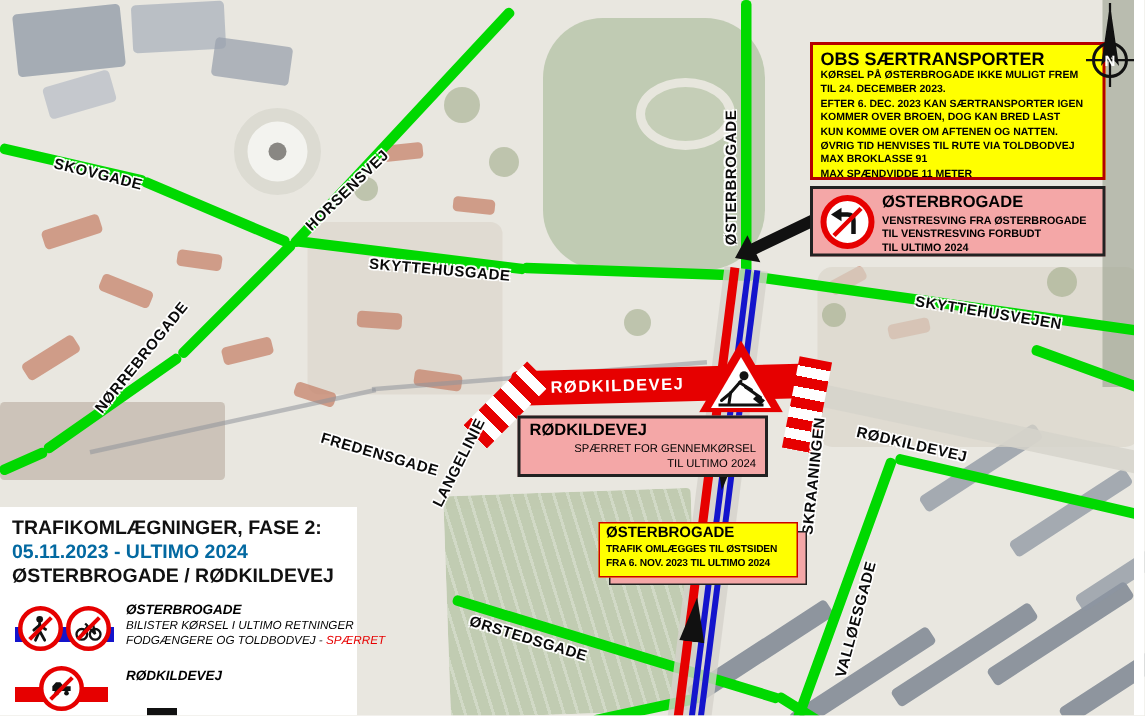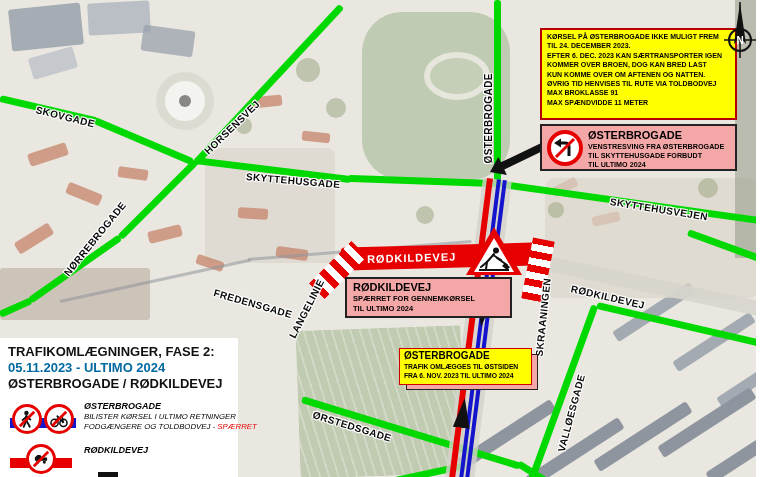--- a/index.html
+++ b/index.html
@@ -45,21 +45,21 @@
   .ibox{position:absolute;box-sizing:border-box;z-index:12;}
   #box-obs{left:540px;top:28px;width:197px;height:92px;background:#ffff00;border:2px solid #b40000;padding:2px 5px;}
   #box-obs .btitle{font-size:12px;font-weight:bold;line-height:14px;}
   #box-obs .bline{font-size:7px;font-weight:bold;line-height:9.4px;white-space:nowrap;}
   #box-noleft{left:540px;top:124px;width:197px;height:47px;background:#f4a7a7;border:2px solid #222;}
   #box-noleft .txt{position:absolute;left:46px;top:3px;}
   #box-noleft .btitle{font-size:11px;font-weight:bold;line-height:13px;}
   #box-noleft .bline{font-size:7.2px;font-weight:bold;line-height:9px;white-space:nowrap;}
   #box-rodk{left:345px;top:277px;width:167px;height:41px;background:#f4a7a7;border:2px solid #222;padding:1px 6px;}
   #box-rodk .btitle{font-size:11px;font-weight:bold;line-height:14px;}
-  #box-rodk .bline{font-size:7.5px;font-weight:bold;line-height:9.5px;white-space:nowrap;}
+  #box-rodk .bline{font-size:7.5px;font-weight:normal;line-height:9.5px;white-space:nowrap;text-align:right;}
   #box-divert-shadow{left:406px;top:354px;width:132px;height:36px;background:#f4a7a7;border:1.5px solid #222;z-index:11;}
   #box-divert{left:399px;top:348px;width:133px;height:37px;background:#ffff00;border:1.5px solid #cc0000;padding:1px 4px;}
   #box-divert .btitle{font-size:10px;font-weight:bold;line-height:12px;}
   #box-divert .bline{font-size:6.8px;font-weight:bold;line-height:9px;white-space:nowrap;letter-spacing:-.1px;}
   
   .sign{position:absolute;border-radius:50%;background:#fff;border:3px solid #e60000;box-sizing:border-box;
         display:flex;align-items:center;justify-content:center;}
   
   #legend{position:absolute;left:0;top:338px;width:238px;height:139px;background:#fff;z-index:13;}
   #legend .lt{position:absolute;left:8px;font-size:13px;font-weight:bold;color:#111;white-space:nowrap;}
@@ -185,20 +185,21 @@
   <div class="slabel" style="left:488px;top:158px;transform:rotate(-90deg)">ØSTERBROGADE</div>
   <div class="slabel" style="left:610px;top:196px;transform:rotate(9deg)">SKYTTEHUSVEJEN</div>
   <div class="slabel" style="left:214px;top:287px;transform:rotate(16deg)">FREDENSGADE</div>
   <div class="slabel" style="left:292px;top:332px;transform:rotate(-63deg)">LANGELINIE</div>
   <div class="slabel" style="left:571px;top:283px;transform:rotate(13deg)">RØDKILDEVEJ</div>
   <div class="slabel" style="left:539px;top:351px;transform:rotate(-84deg)">SKRAANINGEN</div>
   <div class="slabel" style="left:561px;top:446px;transform:rotate(-75deg)">VALLØESGADE</div>
   <div class="slabel" style="left:313px;top:409px;transform:rotate(17deg)">ØRSTEDSGADE</div>
 
   <div class="ibox" id="box-obs">
+    <div class="btitle">OBS SÆRTRANSPORTER</div>
     <div class="bline">KØRSEL PÅ ØSTERBROGADE IKKE MULIGT FREM</div>
     <div class="bline">TIL 24. DECEMBER 2023.</div>
     <div class="bline">EFTER 6. DEC. 2023 KAN SÆRTRANSPORTER IGEN</div>
     <div class="bline">KOMMER OVER BROEN, DOG KAN BRED LAST</div>
     <div class="bline">KUN KOMME OVER OM AFTENEN OG NATTEN.</div>
     <div class="bline">ØVRIG TID HENVISES TIL RUTE VIA TOLDBODVEJ</div>
     <div class="bline">MAX BROKLASSE 91</div>
     <div class="bline">MAX SPÆNDVIDDE 11 METER</div>
   </div>
 
@@ -206,21 +207,21 @@
     <div class="sign" style="left:5px;top:4px;width:36px;height:36px;border-width:4px">
       <svg width="26" height="26" viewBox="0 0 26 26">
         <path d="M17 21 V12 Q17 8 13 8 H8" fill="none" stroke="#111" stroke-width="3"></path>
         <polygon points="9,3.5 2,8 9,12.5" fill="#111"></polygon>
         <line x1="4" y1="22" x2="22" y2="4" stroke="#e60000" stroke-width="3"></line>
       </svg>
     </div>
     <div class="txt">
       <div class="btitle">ØSTERBROGADE</div>
       <div class="bline">VENSTRESVING FRA ØSTERBROGADE</div>
-      <div class="bline">TIL SKYTTEHUSGADE FORBUDT</div>
+      <div class="bline">TIL VENSTRESVING FORBUDT</div>
       <div class="bline">TIL ULTIMO 2024</div>
     </div>
   </div>
 
   <div class="ibox" id="box-rodk">
     <div class="btitle">RØDKILDEVEJ</div>
     <div class="bline">SPÆRRET FOR GENNEMKØRSEL</div>
     <div class="bline">TIL ULTIMO 2024</div>
   </div>
 

